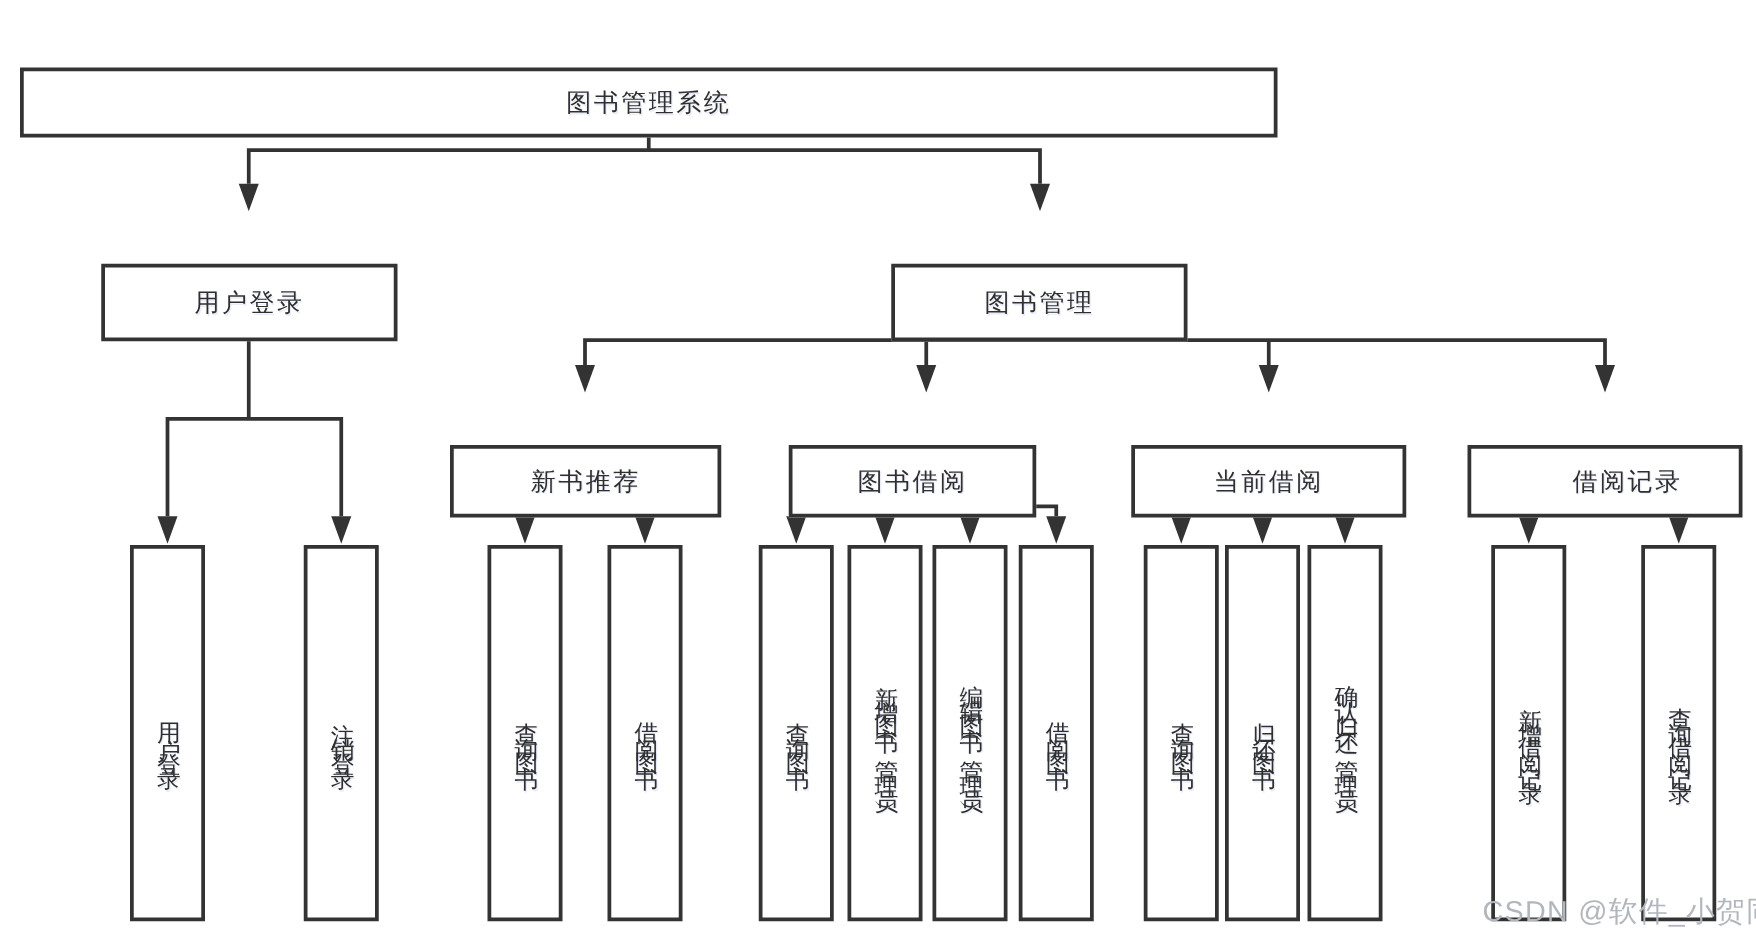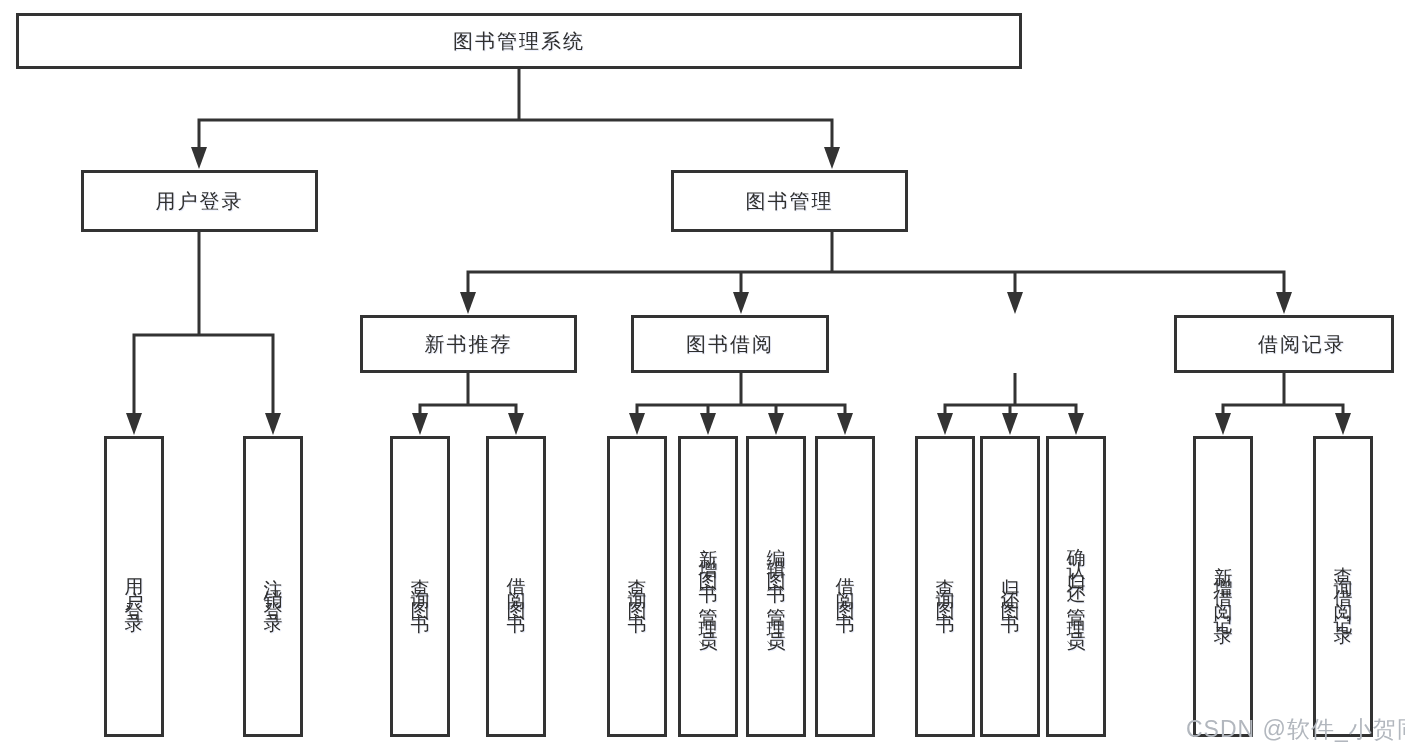--- a/index.html
+++ b/index.html
@@ -7,35 +7,36 @@
     width:1405px;height:747px;position:relative;overflow:hidden;
     font-family:"Liberation Sans","DejaVu Sans",sans-serif;
   }
   #diagram{position:absolute;left:0;top:0;width:1405px;height:747px;}
   #connectors{position:absolute;left:0;top:0;width:1405px;height:747px;}
   .hbox{
     position:absolute;background:#fff;border:3px solid #333;box-sizing:border-box;
     display:flex;align-items:center;justify-content:center;
     font-size:20px;color:#2f2f2f;letter-spacing:2px;
     text-shadow:1px 1px 0 rgba(150,170,230,0.22);
+    margin-top:41px;
   }
   .vbox{
     position:absolute;top:436px;height:301px;width:60px;
     background:#fff;border:3px solid #333;box-sizing:border-box;
     display:flex;align-items:center;justify-content:center;
   }
   .vtext{
     writing-mode:vertical-rl;text-orientation:mixed;
     font-size:19px;letter-spacing:12px;color:#2f2f2f;white-space:nowrap;
     text-shadow:1px 1px 0 rgba(150,170,230,0.22);
   }
   
   #box-root{left:16px;top:13px;width:1006px;height:56px;}
   #box-l2a{left:81px;top:170px;width:237px;height:62px;}
-  #box-l2b{left:671px;top:170px;width:237px;height:62px;}
+  #box-l2b{left:713px;top:170px;width:237px;height:62px;}
   #box-l3a{left:360px;top:315px;width:217px;height:58px;}
   #box-l3b{left:631px;top:315px;width:198px;height:58px;}
   #box-l3c{left:905px;top:315px;width:220px;height:58px;}
   #box-l3d{left:1174px;top:315px;width:220px;height:58px;padding-left:36px;}
   
   #leaf-ua{left:104px;} #leaf-ub{left:243px;}
   #leaf-na{left:390px;} #leaf-nb{left:486px;}
   #leaf-ba{left:607px;} #leaf-bb{left:678px;} #leaf-bc{left:746px;} #leaf-bd{left:815px;}
   #leaf-ca{left:915px;} #leaf-cb{left:980px;} #leaf-cc{left:1046px;}
   #leaf-ra{left:1193px;} #leaf-rb{left:1313px;}
@@ -92,20 +93,21 @@
     </g>
   </svg>
 
   <div id="box-root" class="hbox">图书管理系统</div>
 
   <div id="box-l2a" class="hbox">用户登录</div>
   <div id="box-l2b" class="hbox">图书管理</div>
 
   <div id="box-l3a" class="hbox">新书推荐</div>
   <div id="box-l3b" class="hbox">图书借阅</div>
+  <div id="box-l3c" class="hbox">当前借阅</div>
   <div id="box-l3d" class="hbox">借阅记录</div>
 
   <div id="leaf-ua" class="vbox">
     <span class="vtext">用户登录</span>
   </div>
   <div id="leaf-ub" class="vbox">
     <span class="vtext">注销登录</span>
   </div>
 
   <div id="leaf-na" class="vbox">

